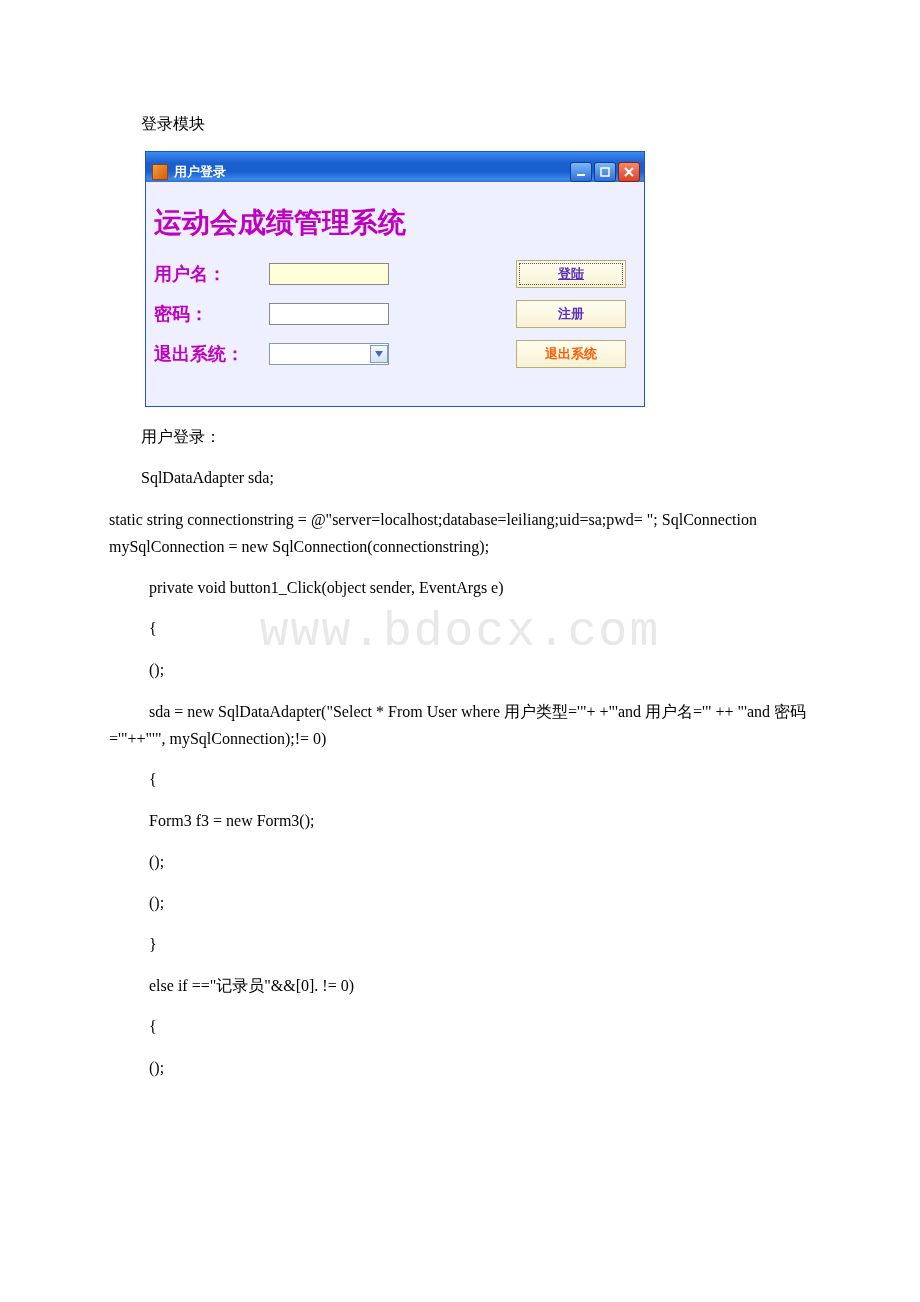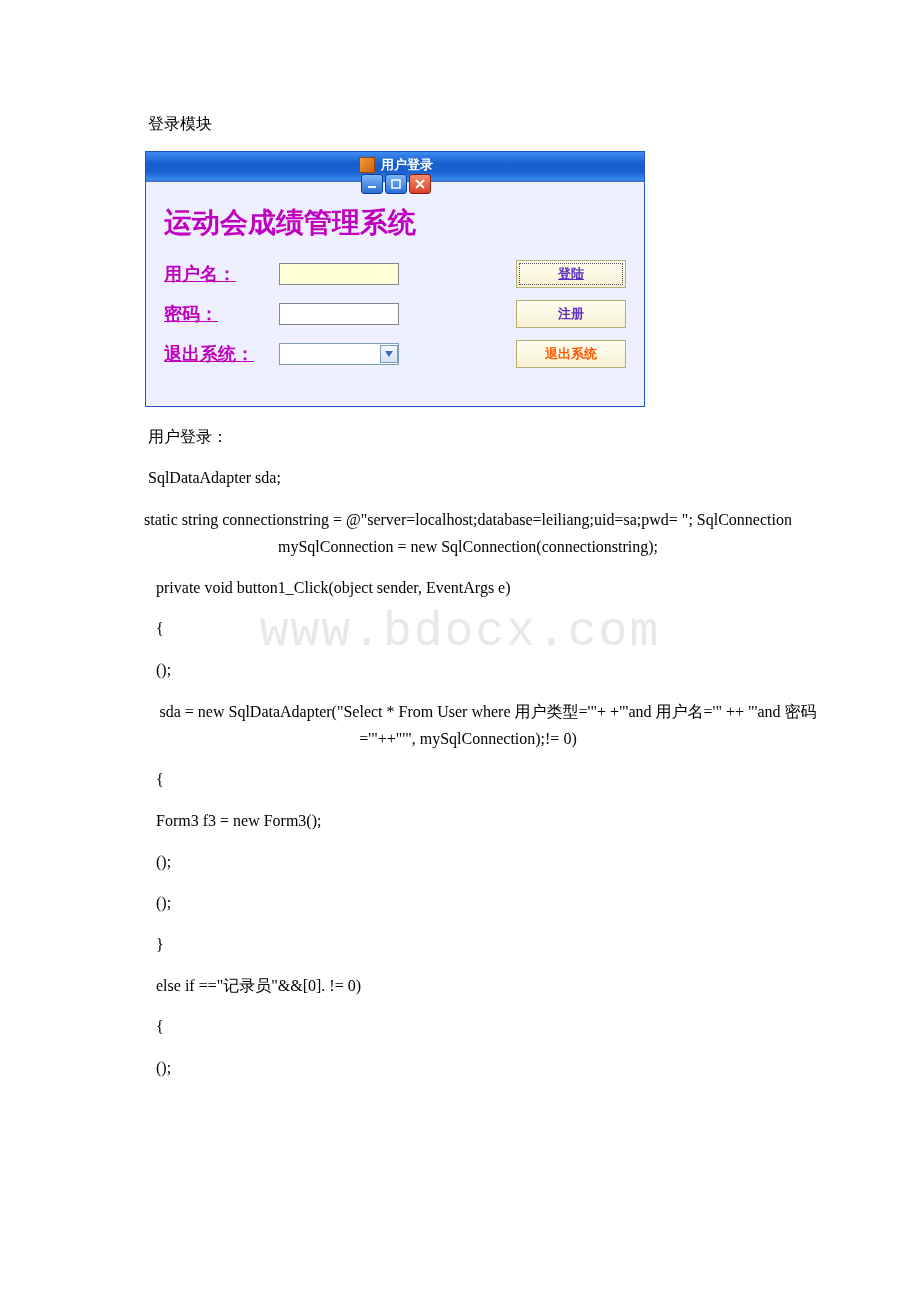--- a/index.html
+++ b/index.html
@@ -25,47 +25,46 @@
     font-family: Liberation Mono, monospace;
     color: #e8e8e8;
     letter-spacing: 2px;
     z-index: 0;
     pointer-events: none;
     white-space: nowrap;
   }
   .para {
     position: relative;
     z-index: 1;
-    margin: 0 0 14px 16px;
+    margin: 0 0 14px 9px;
     line-height: 1.7;
     text-indent: 2em;
   }
-  .para.noindent { text-indent: 0; text-align: center; }
+  .para.noindent { text-indent: 0; }
   .para.code { text-indent: 2.5em; }
   .window {
     margin: 10px 0 16px 45px;
     width: 500px;
     border: 1px solid #1f55c6;
     background: #ece9d8;
     font-family: "SimSun", "Microsoft YaHei", sans-serif;
     position: relative;
     z-index: 1;
   }
   .titlebar {
     background: linear-gradient(to bottom, #3c8cf0 0%, #1a5fd0 40%, #1a5fd0 70%, #3c8cf0 100%);
     background-color: #1a5fd0;
     height: 28px;
     display: flex;
     align-items: center;
     justify-content: space-between;
-    padding: 4px 4px 0 6px;
+    padding: 12px 4px 0 6px;
     color: #fff;
     font-size: 13px;
     font-weight: bold;
-    flex-direction: column;
   }
   .titlebar-left { display: flex; align-items: center; gap: 6px; }
   .app-icon {
     width: 16px; height: 16px;
     background: linear-gradient(135deg,#f2a03a,#d05e10);
     border: 1px solid #a04000;
     display: inline-block;
   }
   .win-controls { display: flex; gap: 2px; }
   .win-btn {
@@ -77,41 +76,40 @@
     color: #fff; font-size: 12px; font-weight: bold;
   }
   .win-btn.close {
     background: linear-gradient(to bottom,#f58a6c,#d8432a);
     border-color: #8a1f0c;
   }
   .win-btn svg { display: block; }
   .client {
     background: #eef0ff;
     border-top: 2px solid #3b74d2;
-    padding: 18px 18px 26px 18px;
+    padding: 18px 18px 26px 8px;
   }
   .app-title {
     font-size: 28px;
     font-weight: bold;
     color: #c000c0;
     font-family: "STKaiti","KaiTi","SimSun",serif;
     margin: 4px 0 18px 0;
   }
   .form-row {
     display: flex;
     align-items: center;
     margin: 12px 0;
   }
   .form-label {
     width: 115px;
     color: #c000c0;
     font-size: 18px;
     font-weight: bold;
     font-family: "STKaiti","KaiTi","SimSun",serif;
-    text-decoration: underline;
   }
   .form-input {
     width: 120px;
     height: 22px;
     border: 1px solid #888;
     background: #fff;
     padding: 0 4px;
     font-size: 12px;
   }
   .form-input.yellow { background: #ffffd8; }

